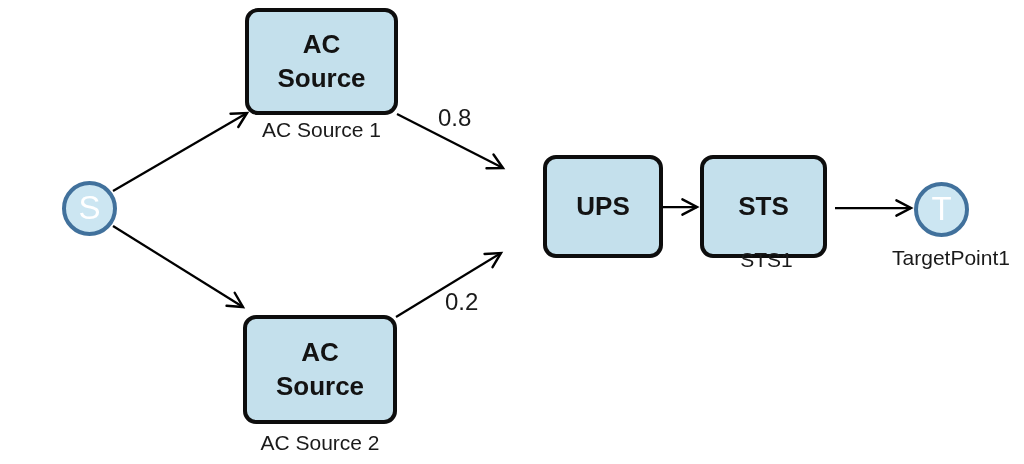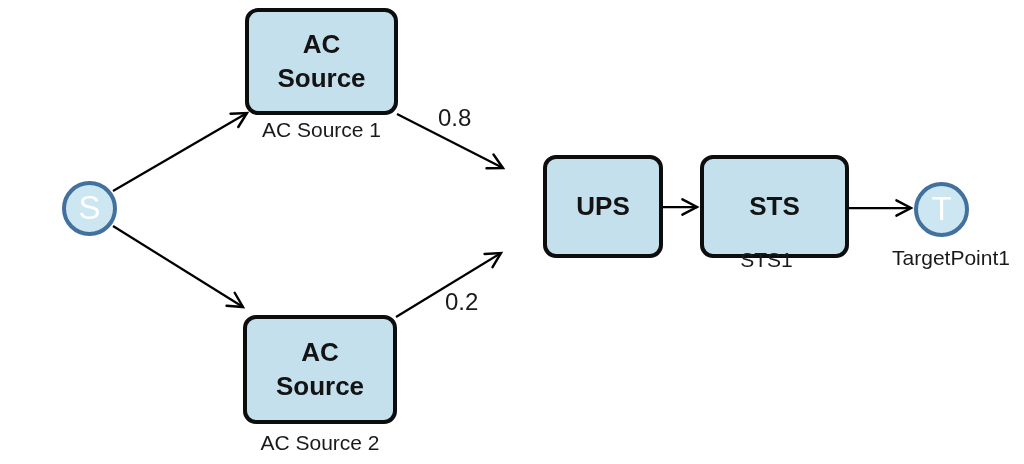--- a/index.html
+++ b/index.html
@@ -107,21 +107,21 @@
   <div class="node-box" style="left:243px; top:315px; width:154px; height:109px;">
     <span class="title">AC
 Source</span>
   </div>
   <div class="caption" style="left:243px; top:431px; width:154px;">AC Source 2</div>
 
   <div class="node-box" style="left:503px; top:155px; width:120px; height:103px;margin-left:40px;">
     <span class="title">UPS</span>
   </div>
 
-  <div class="node-box" style="left:700px; top:155px; width:149px; height:103px;">
+  <div class="node-box" style="left:700px; top:155px; width:127px; height:103px;">
     <span class="title">STS</span>
   </div>
   <div class="caption" style="left:700px; top:248px; width:133px;">STS1</div>
 
   <div class="node-circle" style="left:914px; top:182px; width:55px; height:55px;">
     <span class="symbol">T</span>
   </div>
   <div class="caption" style="left:871px; top:246px; width:160px;">TargetPoint1</div>
 
   <div class="edge-label" style="left:438px; top:104px;">0.8</div>

